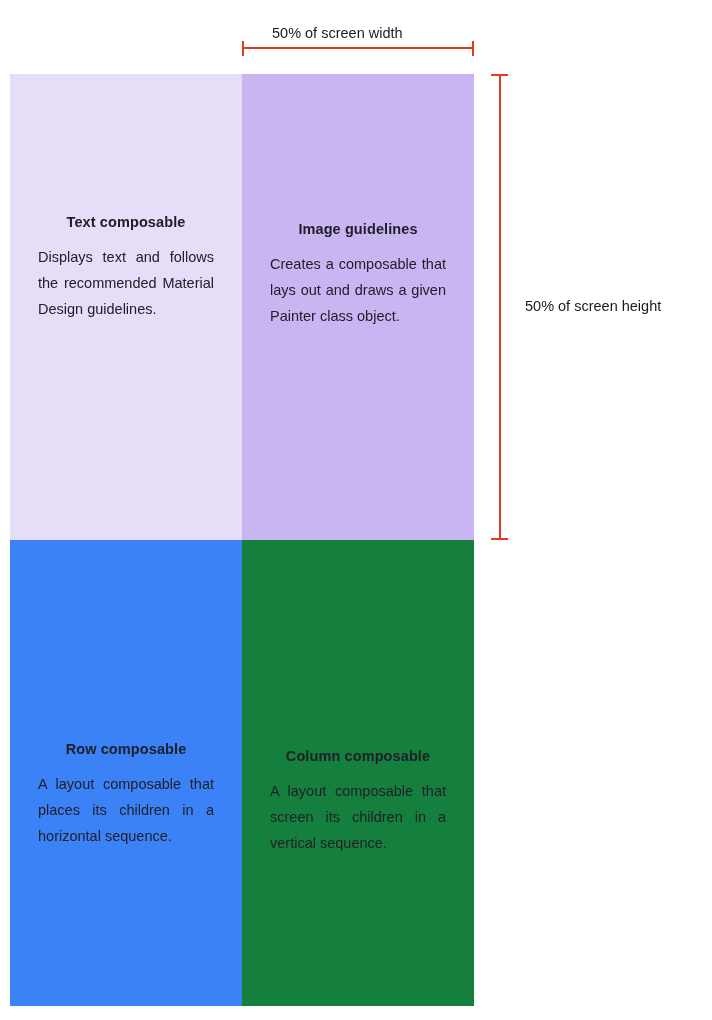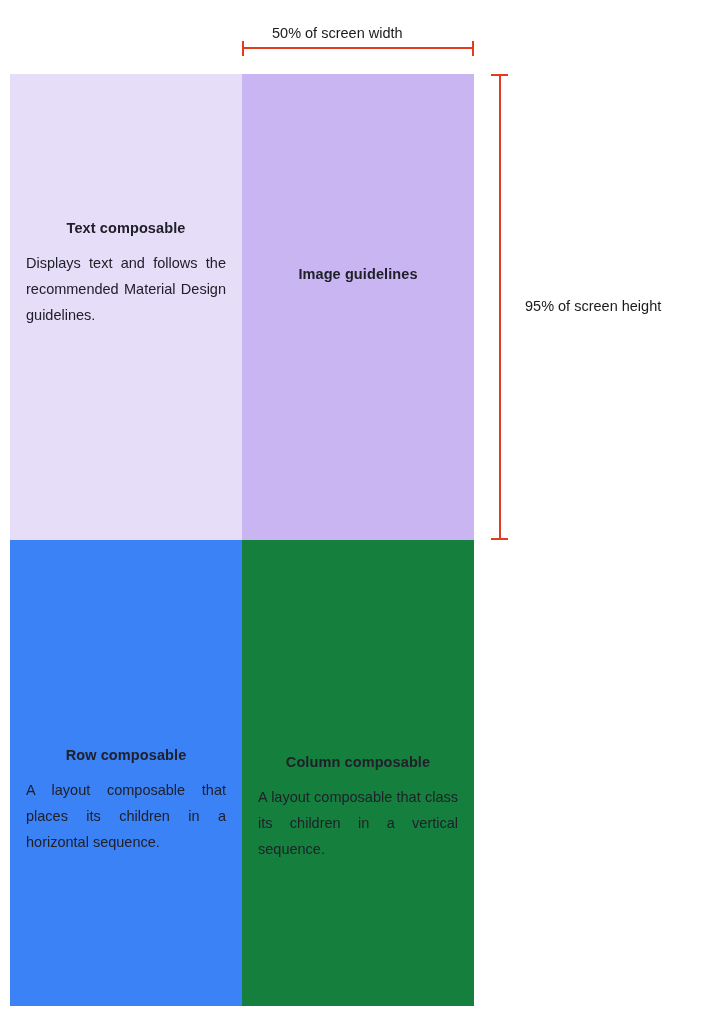--- a/index.html
+++ b/index.html
@@ -52,21 +52,21 @@
     margin: 0 0 14px 0;
     letter-spacing: 0.1px;
   }
 
   .cell-body {
     font-size: 14.5px;
     line-height: 26px;
     color: #20202a;
     text-align: justify;
     text-align-last: left;
-    margin: 0;
+    margin: 12px;
   }
 
   .cell-text      { background: #e6ddf8; }
   .cell-image     { background: #c8b5f2; }
   .cell-row       { background: #3b82f6; }
   .cell-column    { background: #15803d; }
 
   
   .cell-text   .inner { margin-top: -66px; }
   .cell-image  .inner { margin-top: -52px; }
@@ -146,42 +146,43 @@
     <div class="cell cell-text">
       <div class="inner">
         <div class="cell-title">Text composable</div>
         <div class="cell-body">Displays text and follows the recommended Material Design guidelines.</div>
       </div>
     </div>
 
     <div class="cell cell-image">
       <div class="inner">
         <div class="cell-title">Image guidelines</div>
+        <div class="cell-body">Creates a composable that lays out and draws a given Painter class object.</div>
       </div>
     </div>
 
     <div class="cell cell-row">
       <div class="inner">
         <div class="cell-title">Row composable</div>
         <div class="cell-body">A layout composable that places its children in a horizontal sequence.</div>
       </div>
     </div>
 
     <div class="cell cell-column">
       <div class="inner">
         <div class="cell-title">Column composable</div>
-        <div class="cell-body">A layout composable that class its children in a vertical sequence.</div>
+        <div class="cell-body">A layout composable that screen its children in a vertical sequence.</div>
       </div>
     </div>
 
   </div>
 
   <div class="ann-label" id="width-label">50% of screen width</div>
   <div class="measure-line" id="width-bar"></div>
   <div class="measure-line" id="width-cap-left"></div>
   <div class="measure-line" id="width-cap-right"></div>
 
-  <div class="ann-label" id="height-label">95% of screen height</div>
+  <div class="ann-label" id="height-label">50% of screen height</div>
   <div class="measure-line" id="height-bar"></div>
   <div class="measure-line" id="height-cap-top"></div>
   <div class="measure-line" id="height-cap-bottom"></div>
 
 </div>
 
 </body></html>

